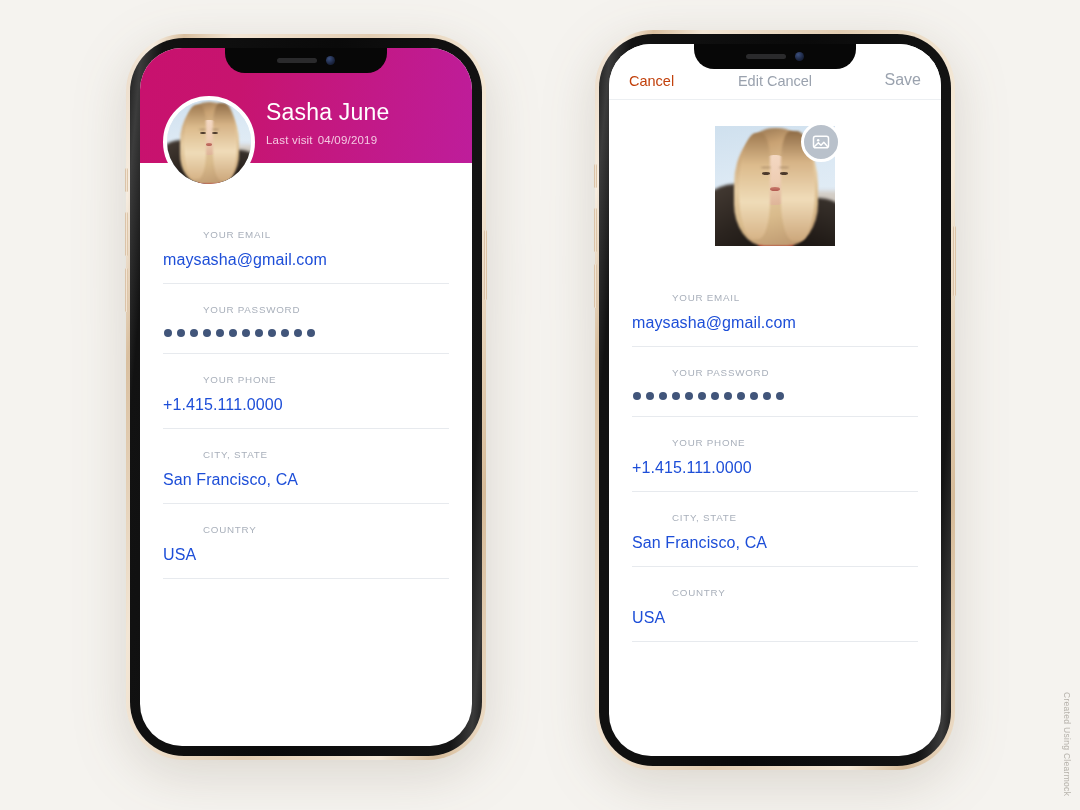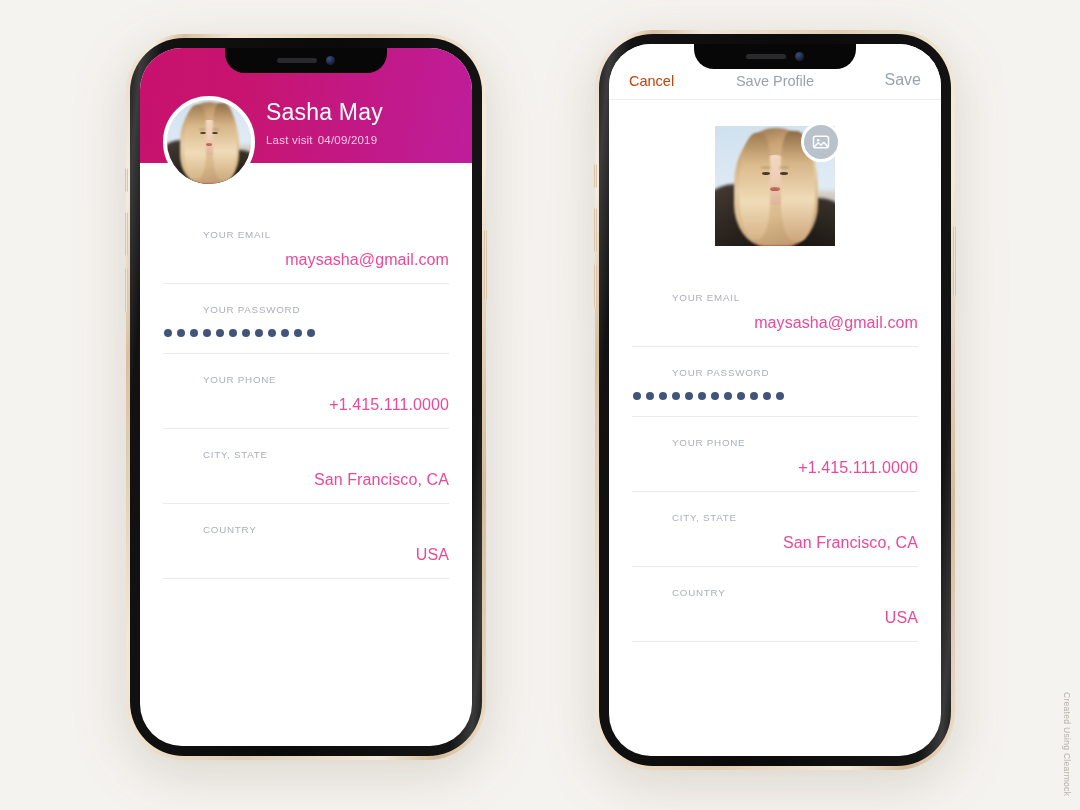--- a/index.html
+++ b/index.html
@@ -147,24 +147,23 @@
   }
   .field-label {
     color: #a9b0bb;
     font-size: 9.8px;
     letter-spacing: .75px;
     text-transform: uppercase;
     margin-bottom: 11px;
     margin-left: 40px;
   }
   .field-value {
-    color: #ec4899;
+    color: #1d4ed8;
     font-size: 16px;
     letter-spacing: .1px;
-    text-align: right;
   }
   .dots {
     display: flex;
     gap: 5px;
     padding: 3px 0 2px 1px;
   }
   .dots i {
     display: block;
     width: 8px; height: 8px;
     border-radius: 50%;
@@ -385,21 +384,21 @@
 
     <div class="phone-screen" style="left:14px; top:14px; right:14px; bottom:14px;">
 
       <div class="notch" style="width:162px; height:25px;">
         <span class="notch-speaker"></span>
         <span class="notch-cam"></span>
       </div>
 
       <div class="pinkhead">
         <div class="name-block">
-          <div class="profile-name">Sasha May</div>
+          <div class="profile-name">Sasha June</div>
           <div class="profile-sub">
             <span>Last visit</span><span class="sep"></span><span>04/09/2019</span>
           </div>
         </div>
       </div>
 
       <div class="avatar-sm">
         <div class="photo">
           <div class="ph-sky"></div>
           <div class="ph-bldg"></div>
@@ -473,21 +472,21 @@
 
     <div class="phone-screen" style="left:14px; top:14px; right:14px; bottom:14px;">
 
       <div class="notch" style="width:162px; height:25px;">
         <span class="notch-speaker"></span>
         <span class="notch-cam"></span>
       </div>
 
       <div class="navbar">
         <span class="nav-cancel">Cancel</span>
-        <span class="nav-title">Save Profile</span>
+        <span class="nav-title">Edit Cancel</span>
         <span class="nav-save">Save</span>
       </div>
 
       <div class="avatar-lg-wrap">
         <div class="avatar-lg">
           <div class="photo">
             <div class="ph-sky"></div>
             <div class="ph-bldg"></div>
             <div class="ph-bldg2"></div>
             <div class="ph-jacket"></div>

